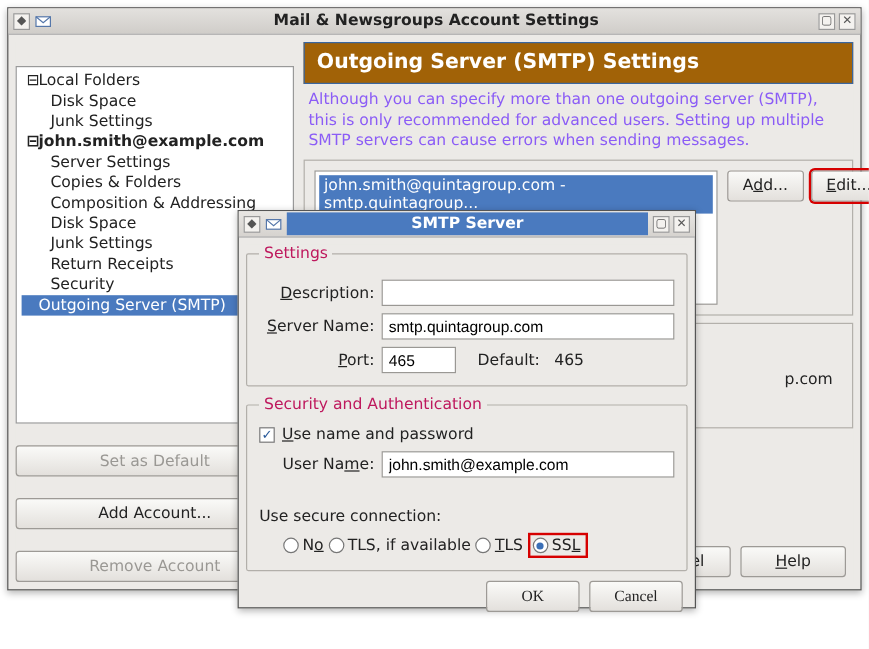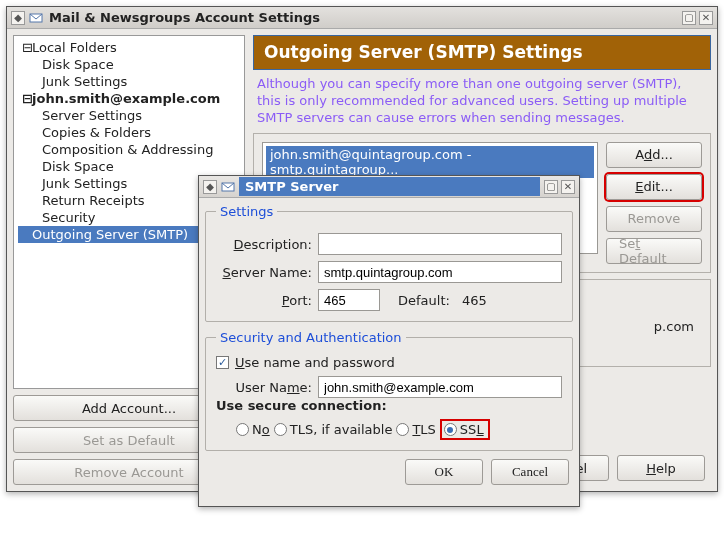--- a/index.html
+++ b/index.html
@@ -31,31 +31,31 @@
   }
   .titlebar.active { background: linear-gradient(#e8e6e3,#d6d3cf); }
   .tb-square {
     width: 14px; height: 14px;
     border: 1px solid #999;
     background: #f4f2ef;
     display:flex;align-items:center;justify-content:center;
     font-size:10px;line-height:1;
     color:#555;
   }
-  .tb-title { flex:1; font-weight:bold; font-size:13px; padding-left:2px; }
+  .tb-title { flex:1; font-weight:bold; font-size:13px; padding-left:2px;text-align:center; }
   .tb-btns { display:flex; gap:3px; }
   
   .main-body {
     position:absolute; left:6px; right:6px; top:28px; bottom:6px;
     background:#eceae7;
     display:flex; gap:8px;
   }
   .tree-panel {
     width: 232px;
-    display:flex; flex-direction:column; gap:6px;
+    display:flex; flex-direction:column; gap:18px;margin-top:20px;
   }
   .tree {
     flex:1;
     background:#fff;
     border:1px solid #999;
     padding:3px 4px;
     font-size:13px;
     overflow:hidden;
   }
   .tree-row { padding:1px 2px 1px 4px; white-space:nowrap; }
@@ -95,21 +95,21 @@
     background:#eceae7;
     padding:8px;
     display:flex; gap:8px;
   }
   .smtp-list {
     flex:1; background:#fff; border:1px solid #9a9894;
     height:112px;
     padding:3px;
   }
   .smtp-list-item.selected { background:#4a7abf; color:#fff; padding:1px 4px; }
-  .smtp-btns { display:flex; flex-direction:column; gap:6px; width:96px; }
+  .smtp-btns { display:flex; flex-direction:row; gap:6px; width:96px; }
 
   .detail-box {
     border:1px solid #b3b0ab; background:#eceae7;
     padding:8px 10px; font-size:13px;
     line-height:1.45;
     height:88px;
   }
 
   .bottom-btns {
     position:absolute; right:12px; bottom:10px; display:flex; gap:8px;
@@ -125,21 +125,21 @@
     position:absolute; left:6px; right:6px; top:28px; bottom:6px;
     background:#eceae7;
     display:flex; flex-direction:column; gap:8px;
   }
   fieldset {
     border:1px solid #b2afaa;
     border-radius:2px;
     margin:0; padding:8px 10px 10px;
     background:#eceae7;
   }
-  legend { padding:0 4px; font-size:13px; color:#1d4ed8; }
+  legend { padding:0 4px; font-size:13px; color:#be185d; }
   .form-row { display:flex; align-items:center; gap:6px; margin-top:6px; }
   .form-row label { font-size:13px; min-width:96px; text-align:right; }
   .txt {
     height:22px; border:1px solid #9a9894; background:#fff;
     padding:1px 5px; font-size:13px;
     flex:1;
   }
   .txt.short { flex:none; width:62px; }
   .radio-row { display:flex; align-items:center; gap:4px; margin-top:6px; flex-wrap:wrap; padding-left:20px;}
   .radio-opt { display:flex; align-items:center; gap:3px; font-size:13px; }
@@ -187,25 +187,25 @@
         <div class="tree-row top bold"><span class="collapse">⊟</span><span>john.smith@example.com</span></div>
         <div class="tree-row l1">Server Settings</div>
         <div class="tree-row l1">Copies &amp; Folders</div>
         <div class="tree-row l1">Composition &amp; Addressing</div>
         <div class="tree-row l1">Disk Space</div>
         <div class="tree-row l1">Junk Settings</div>
         <div class="tree-row l1">Return Receipts</div>
         <div class="tree-row l1">Security</div>
         <div class="tree-row top selected"><span style="display:inline-block;width:10px;"></span><span>Outgoing Server (SMTP)</span></div>
       </div>
+      <div class="btn full disabled">
+          <span>Set as Default</span>
+        </div>
       <div class="btn full">
           <span>Add Account...</span>
-        </div>
-      <div class="btn full disabled">
-          <span>Set as Default</span>
         </div>
       <div class="btn full disabled">
           <span>Remove Account</span>
         </div>
     </div>
 
     <div class="right-panel">
       <div class="page-title-bar">Outgoing Server (SMTP) Settings</div>
       <div class="desc-text">Although you can specify more than one outgoing server (SMTP), this is only recommended for advanced users. Setting up multiple SMTP servers can cause errors when sending messages.</div>
 
@@ -283,21 +283,21 @@
     <fieldset>
       <legend>Security and Authentication</legend>
       <div class="form-row" style="margin-top:2px;">
         <span class="checkbox on"></span>
         <span><span class="underline-access">U</span>se name and password</span>
       </div>
       <div class="form-row">
         <label>User Na<span class="underline-access">m</span>e:</label>
         <input class="txt" value="john.smith@example.com" style="">
       </div>
-      <div class="form-row" style="margin-top:0;font-weight:bold;">
+      <div class="form-row" style="margin-top:25px;">
         <span>Use secure connection:</span>
       </div>
       <div class="radio-row">
         <span class="radio-opt">
             <span class="radio"></span>
             <span>N<span class="underline-access">o</span></span>
           </span>
         <span class="radio-opt">
             <span class="radio"></span>
             <span>TLS, if available</span>

